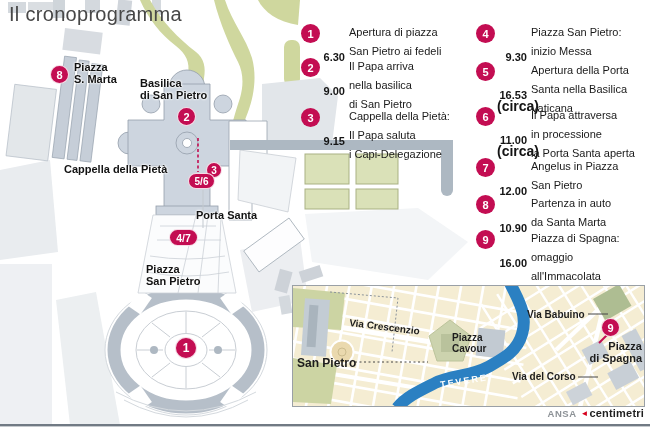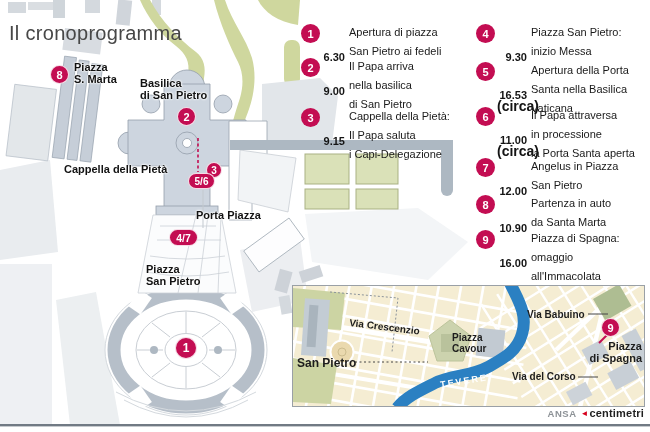--- a/index.html
+++ b/index.html
@@ -4,21 +4,21 @@
 <style>
   html,body{margin:0;padding:0;background:#ffffff;}
   .stage{
     position:relative;width:650px;height:432px;overflow:hidden;background:#fff;
     font-family:"Liberation Sans","DejaVu Sans",sans-serif;color:#141414;
   }
   .stage *{box-sizing:border-box;}
   svg{position:absolute;left:0;top:0;}
   .title{
     position:absolute;left:9px;top:3px;font-size:20px;font-weight:400;color:#474747;
-    letter-spacing:.3px;z-index:6;margin-top:19px;
+    letter-spacing:.3px;z-index:6;
   }
   .pre{white-space:pre-line;}
   
   .mlabel{
     position:absolute;font-size:11px;line-height:12px;font-weight:bold;color:#121212;
     z-index:5;text-shadow:0 0 2px #fff,0 0 3px #fff,0 0 2px #fff;
   }
   .center{text-align:left;}
   
   .marker{
@@ -267,21 +267,21 @@
     <rect x="0" y="424" width="650" height="2.4" fill="#717a84"></rect>
   </svg>
 
   <div class="title">Il cronoprogramma</div>
 
   <div class="mlabel pre" style="left:74px;top:61px;">Piazza
 S. Marta</div>
   <div class="mlabel pre center" style="left:140px;top:77px;width:94px;">Basilica
 di San Pietro</div>
   <div class="mlabel" style="left:64px;top:163px;">Cappella della Pietà</div>
-  <div class="mlabel" style="left:196px;top:209px;">Porta Piazza</div>
+  <div class="mlabel" style="left:196px;top:209px;">Porta Santa</div>
   <div class="mlabel pre center" style="left:146px;top:263px;width:80px;">Piazza
 San Pietro</div>
 
   <div class="marker" style="left:50px;top:65px;width:19px;height:19px;font-size:11px;">8</div>
   <div class="marker" style="left:177px;top:107px;width:19px;height:19px;font-size:11px;">2</div>
   <div class="marker" style="left:206px;top:162px;width:16px;height:16px;font-size:10px;">3</div>
   <div class="marker pill" style="left:188px;top:173px;width:27px;height:16px;font-size:10px;z-index:8;">5/6</div>
   <div class="marker pill" style="left:169px;top:229px;width:29px;height:17px;font-size:10.5px;">4/7</div>
   <div class="marker" style="left:175px;top:337px;width:22px;height:22px;font-size:12px;">1</div>
   <div class="marker" style="left:601px;top:318px;width:19px;height:19px;font-size:11px;">9</div>

